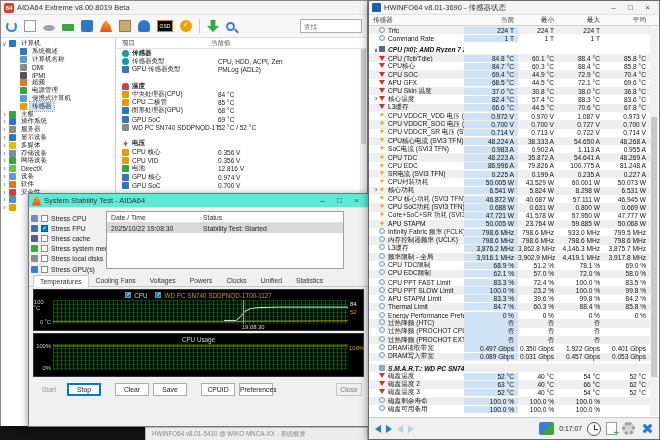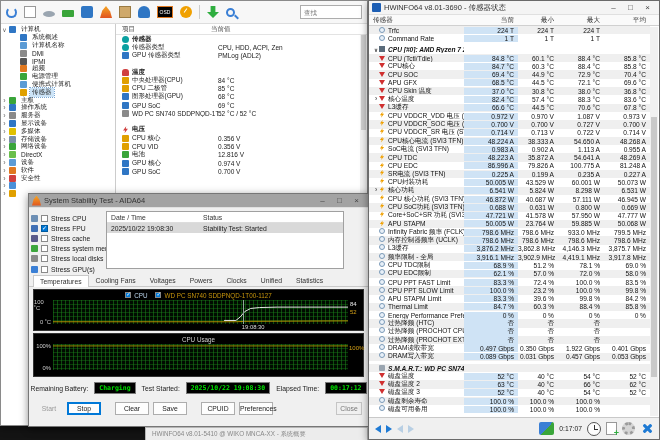--- a/index.html
+++ b/index.html
@@ -70,21 +70,21 @@
   .pi-temp{background:#d04040;border-radius:3px 3px 1px 1px;}
   .pi-cpu{background:#e0a000;}
   .pi-disk{background:#8a8a8a;}
   .pi-volt{background:#d04040;clip-path:polygon(60% 0,15% 60%,45% 60%,35% 100%,85% 35%,55% 35%);}
   .pi-battery{background:#3aa53a;}
   #panel-scroll{position:absolute;right:0;top:11px;bottom:0;width:7px;background:#f2f2f2;}
   #panel-scroll .thumb{position:absolute;top:0;left:1px;width:5px;height:95px;background:#cdcdcd;}
 
   
   #stab{left:28px;top:193px;width:341px;height:234px;background:#f0f0f0;border-color:#777;}
-  #stab .titlebar{background:#a3a3a3;justify-content:center;}
+  #stab .titlebar{background:#5eead4;justify-content:center;}
   .flame-ico{width:9px;height:10px;background:linear-gradient(#f5a623,#e0531f);clip-path:polygon(50% 0,85% 45%,100% 100%,0 100%,18% 40%);}
   #stab-top{position:relative;height:65px;}
   #stress{position:absolute;left:2px;top:5px;}
   .srow{display:flex;align-items:center;height:10.2px;font-size:6.8px;color:#222;white-space:nowrap;}
   .sico{width:7px;height:7px;border-radius:1px;margin-right:3px;flex:0 0 auto;}
   .si-cpu{background:#6d8fb5;}.si-fpu{background:#3f6fb5;}.si-cache{background:#5a5a8a;}
   .si-mem{background:#3da63d;}.si-disk{background:#8a8a8a;}.si-gpu{background:#3a7fd5;}
   .scb{width:7px;height:7px;border:1px solid #8a8a8a;background:#fff;margin-right:3px;flex:0 0 auto;position:relative;}
   .cb-y{background:#0078d7;border-color:#005a9e;}
   .cb-y::after{content:"✓";position:absolute;left:0px;top:-1.5px;color:#fff;font-size:6px;}
@@ -184,20 +184,24 @@
   .ico-x::before{transform:rotate(45deg);}
   .ico-x::after{transform:rotate(-45deg);}
   #hw-time{font-size:6.8px;color:#222;}
 </style>
 </head>
 <body>
 
 <div id="screen">
 
   <section class="win" id="aida">
+    <div class="titlebar">
+      <span id="aida-logo">64</span>
+      <span class="ttl">AIDA64 Extreme v8.00.8019 Beta</span>
+    </div>
     <div id="aida-toolbar">
       <span class="tbi tbi-refresh"></span>
       <span class="tbi tbi-report"></span>
       <span class="tbi tbi-ufo"></span>
       <span class="tbi tbi-mem"></span>
       <span class="tbi tbi-display"></span>
       <span class="tbi tbi-flame"></span>
       <span class="tbi tbi-box"></span>
       <span class="tbi tbi-user"></span>
       <span class="tbi tbi-osd">OSD</span>
@@ -578,28 +582,20 @@
           <svg viewBox="0 0 100 54" preserveAspectRatio="none">
             <polyline class="pl-usage" stroke-width="1" vector-effect="non-scaling-stroke" points="0,4 100,4"></polyline>
           </svg>
         </div>
         <div class="gvals">
           <span class="gv-usage">100%</span>
         </div>
       </div>
     </div>
 
-    <div id="stab-status">
-      <span>Remaining Battery:</span>
-      <span class="led">Charging</span>
-      <span>Test Started:</span>
-      <span class="led">2025/10/22 19:08:30</span>
-      <span>Elapsed Time:</span>
-      <span class="led">00:17:12</span>
-    </div>
 
     <div id="stab-btns">
   <span class="btn btn-dis g-g1">Start</span>
 
   <span class="btn btn-focus g-g1">Stop</span>
 
   <span class="btn btn-norm g-g2">Clear</span>
 
   <span class="btn btn-norm g-g1">Save</span>
 

